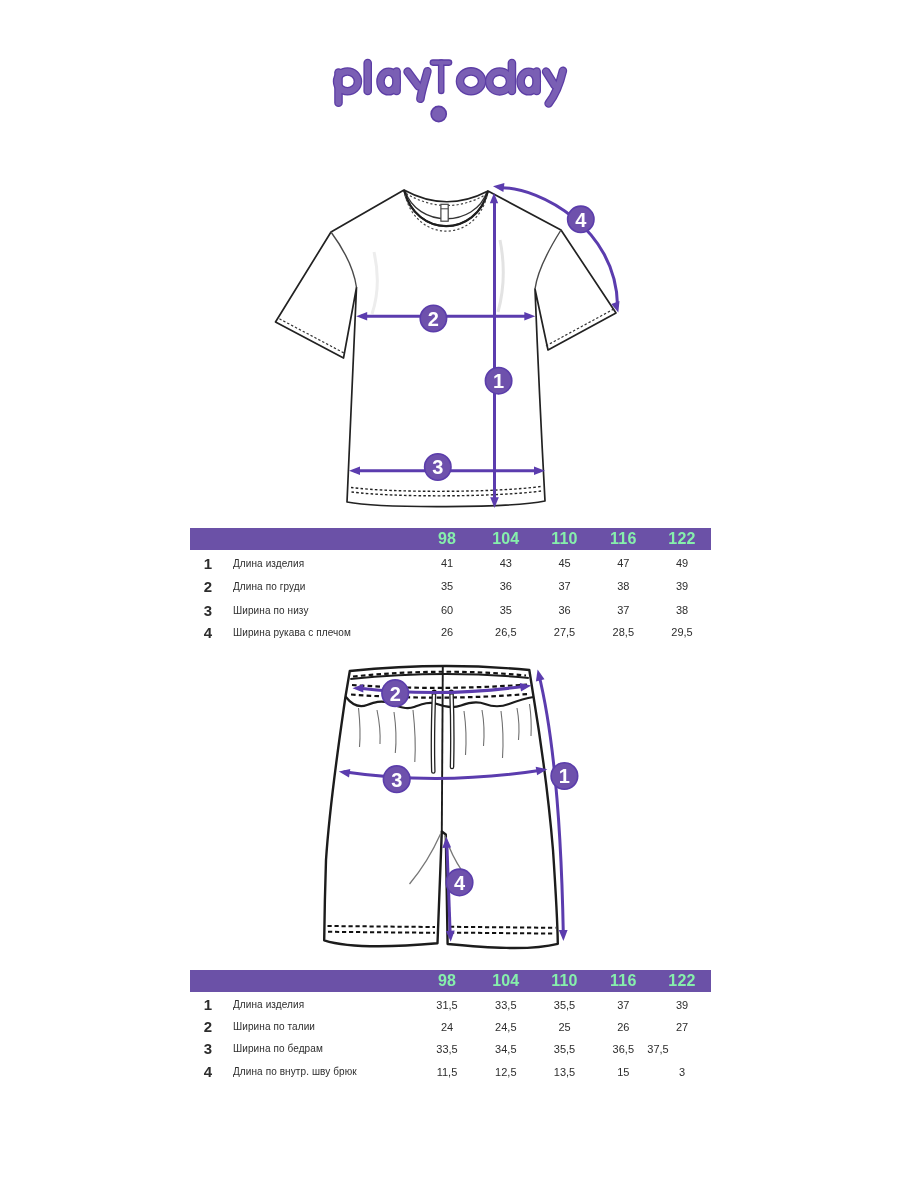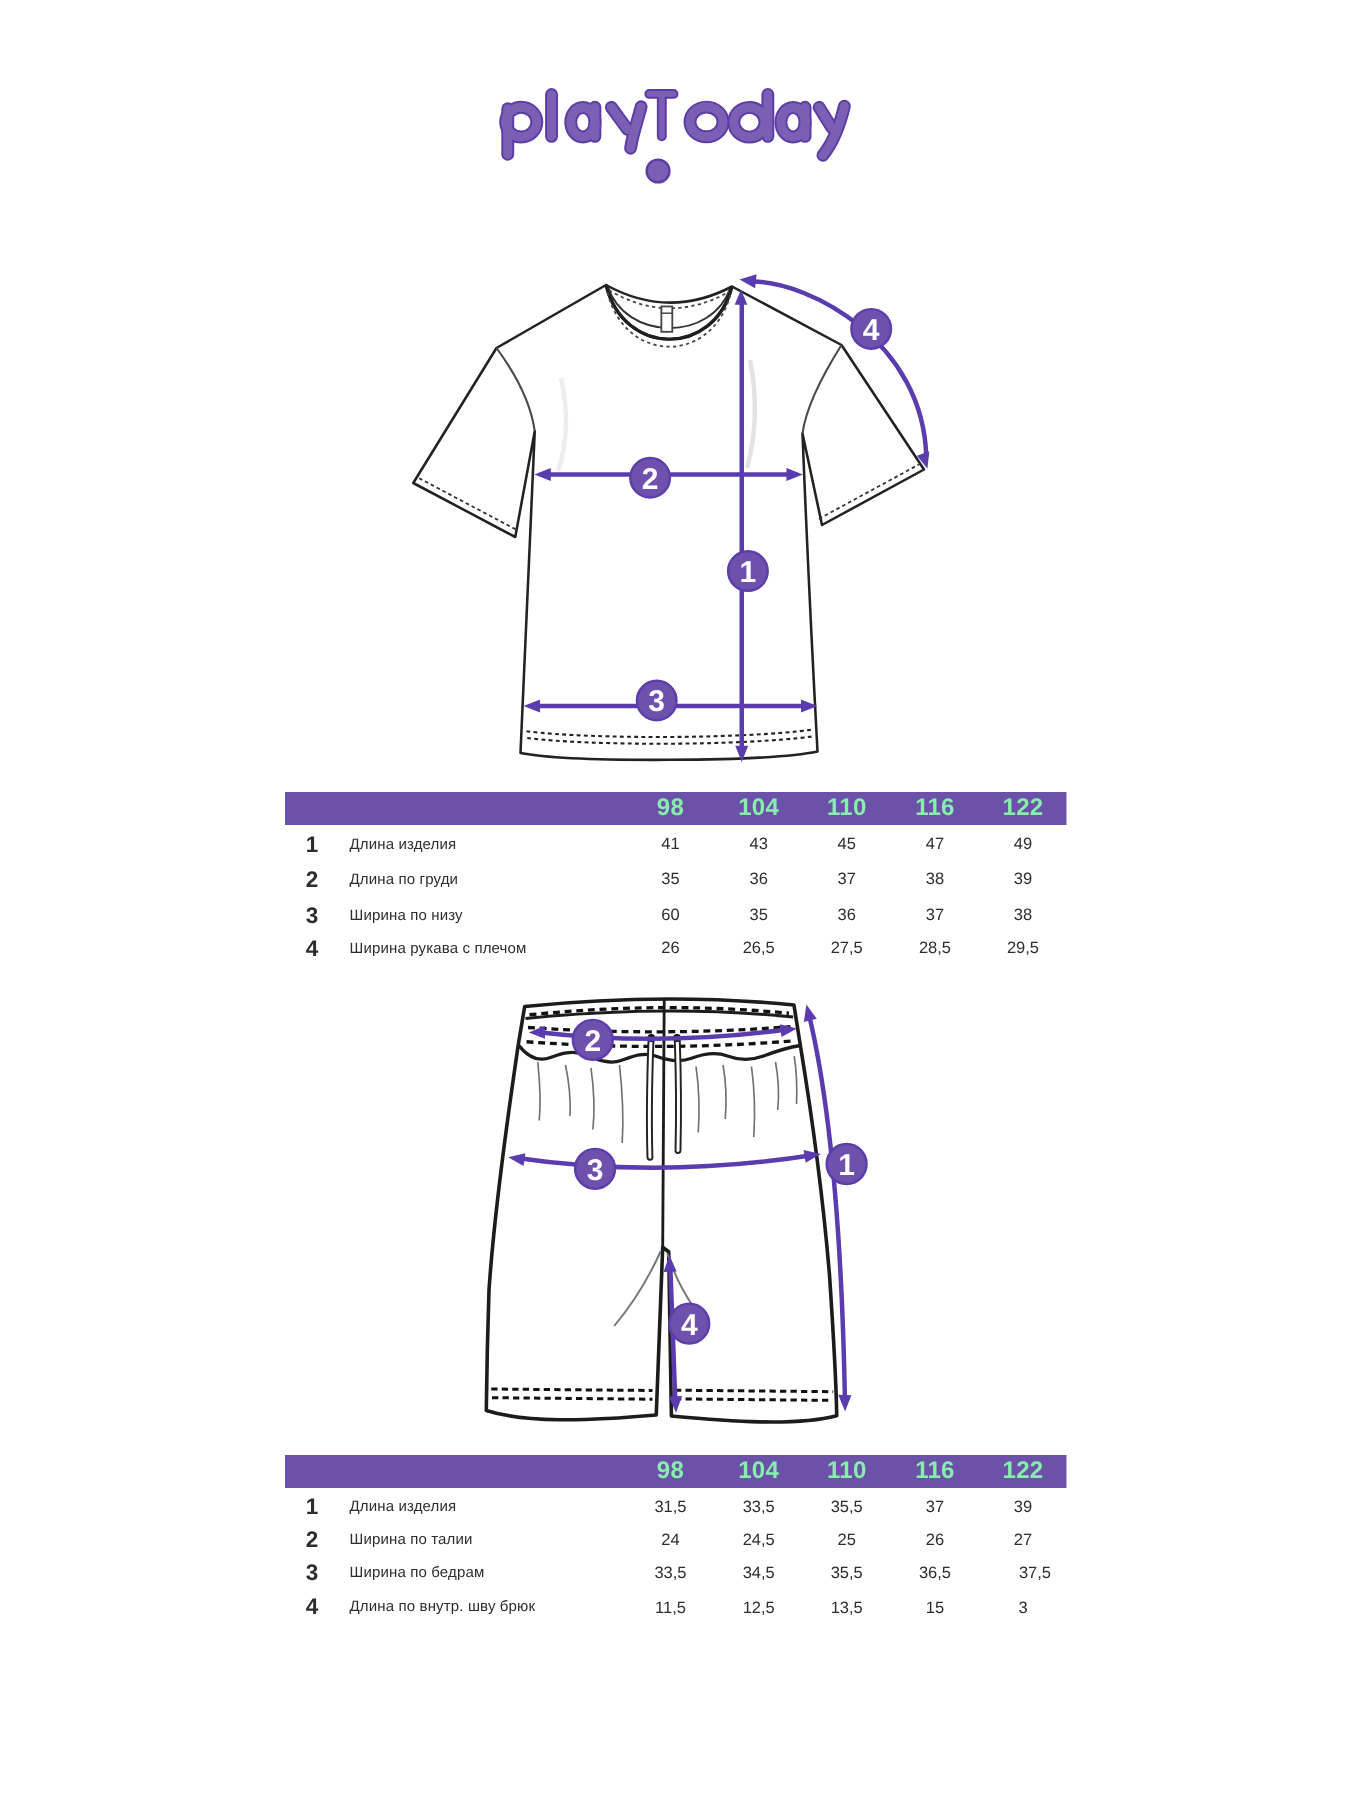--- a/index.html
+++ b/index.html
@@ -246,21 +246,21 @@
       <span class="v" style="left:433.3px">26</span>
       <span class="v" style="left:492px">27</span>
     </div>
 <div class="trow" style="top:1038.3px;height:22.4px;line-height:22.4px">
       <span class="n">3</span>
       <span class="lb">Ширина по бедрам</span>
       <span class="v" style="left:257px">33,5</span>
       <span class="v" style="left:315.8px">34,5</span>
       <span class="v" style="left:374.5px">35,5</span>
       <span class="v" style="left:433.3px">36,5</span>
-      <span class="v" style="left:500px">37,5</span>
+      <span class="v" style="left:468px">37,5</span>
     </div>
 <div class="trow" style="top:1060.7px;height:22.4px;line-height:22.4px">
       <span class="n">4</span>
       <span class="lb">Длина по внутр. шву брюк</span>
       <span class="v" style="left:257px">11,5</span>
       <span class="v" style="left:315.8px">12,5</span>
       <span class="v" style="left:374.5px">13,5</span>
       <span class="v" style="left:433.3px">15</span>
       <span class="v" style="left:492px">3</span>
     </div>

